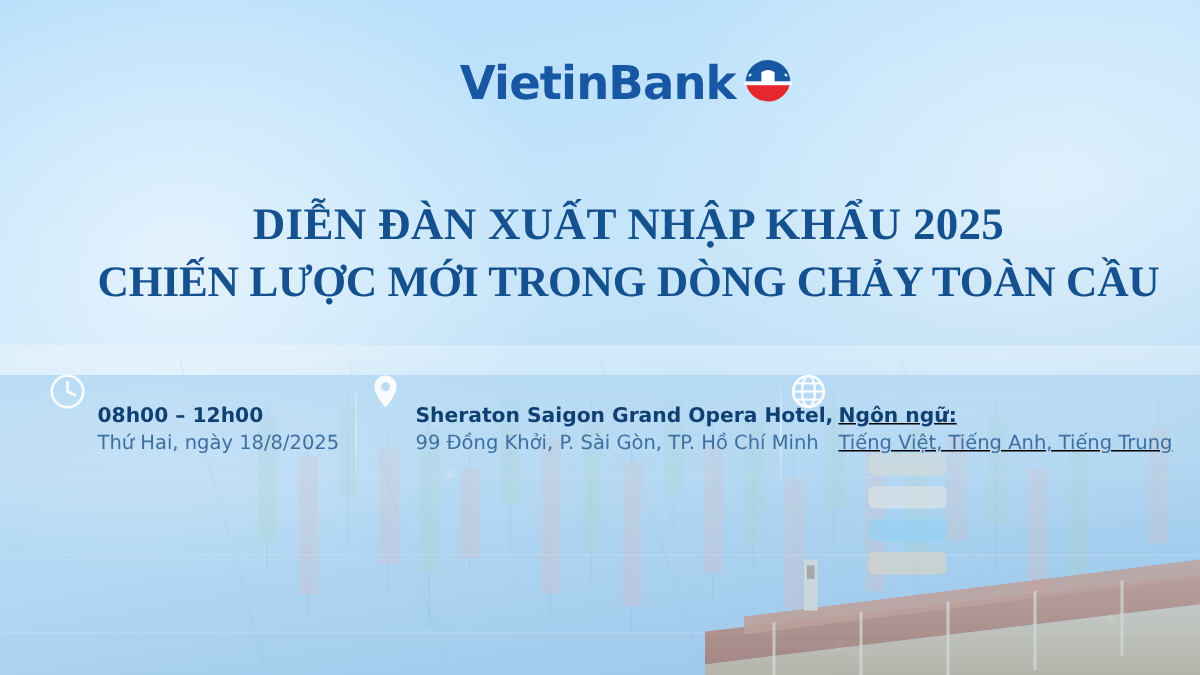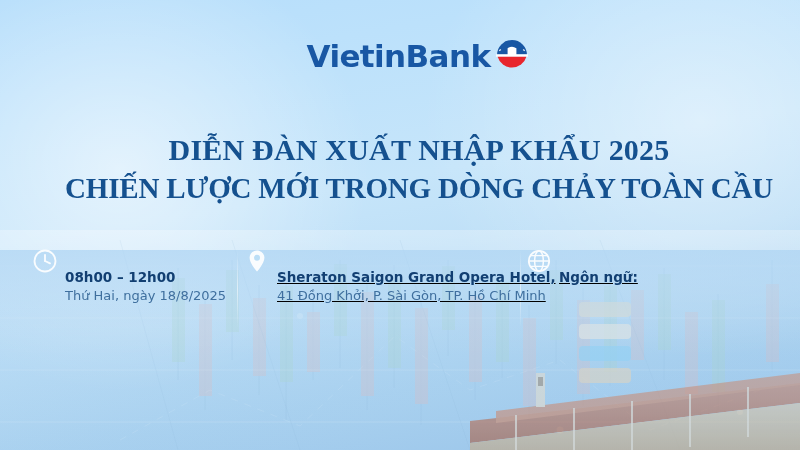--- a/index.html
+++ b/index.html
@@ -140,21 +140,21 @@
 
   
   .info-row {
     position: absolute;
     top: 244px; left: 30px; right: 8px;
     display: flex;
     align-items: flex-start;
   }
   .info-block { display: flex; align-items: flex-start; position: relative; }
   .info-block.time  { width: 212px; }
-  .info-block.place { width: 282px; text-decoration: underline; }
+  .info-block.place { width: 282px; }
   .info-block.lang  { width: 260px; text-decoration: underline; }
 
   .info-icon {
     width: 30px; height: 30px;
     flex: 0 0 30px;
     margin-top: 2px;
     opacity: .92;
   }
   .info-icon svg { display: block; width: 100%; height: 100%; }
 
@@ -377,34 +377,35 @@
 
       <div class="info-block place">
         <span class="info-icon">
           <svg viewBox="0 0 30 30">
             <path d="M15 4.4 C10.9 4.4 7.6 7.7 7.6 11.8 C7.6 17.3 15 25.6 15 25.6 C15 25.6 22.4 17.3 22.4 11.8 C22.4 7.7 19.1 4.4 15 4.4 Z" fill="#ffffff"></path>
             <circle cx="15" cy="11.8" r="3.0" fill="#bcdff7"></circle>
           </svg>
         </span>
         <div class="info-text">
           <div class="info-title">Sheraton Saigon Grand Opera Hotel,</div>
-          <div class="info-sub">41 Đồng Khởi, P. Sài Gòn, TP. Hồ Chí Minh</div>
+          <div class="info-sub">99 Đồng Khởi, P. Sài Gòn, TP. Hồ Chí Minh</div>
         </div>
       </div>
 
       <div class="info-block lang">
         <span class="info-icon">
           <svg viewBox="0 0 30 30">
             <circle cx="15" cy="15" r="10.2" fill="none" stroke="#ffffff" stroke-width="1.8"></circle>
             <ellipse cx="15" cy="15" rx="4.4" ry="10.2" fill="none" stroke="#ffffff" stroke-width="1.5"></ellipse>
             <line x1="5" y1="15" x2="25" y2="15" stroke="#ffffff" stroke-width="1.5"></line>
             <line x1="7.0" y1="9.6" x2="23.0" y2="9.6" stroke="#ffffff" stroke-width="1.3"></line>
             <line x1="7.0" y1="20.4" x2="23.0" y2="20.4" stroke="#ffffff" stroke-width="1.3"></line>
           </svg>
         </span>
         <div class="info-text">
           <div class="info-title">Ngôn ngữ:</div>
+          <div class="info-sub">Tiếng Việt, Tiếng Anh, Tiếng Trung</div>
         </div>
       </div>
 
     </div>
   </div>
 </div>
 
 </body></html>

